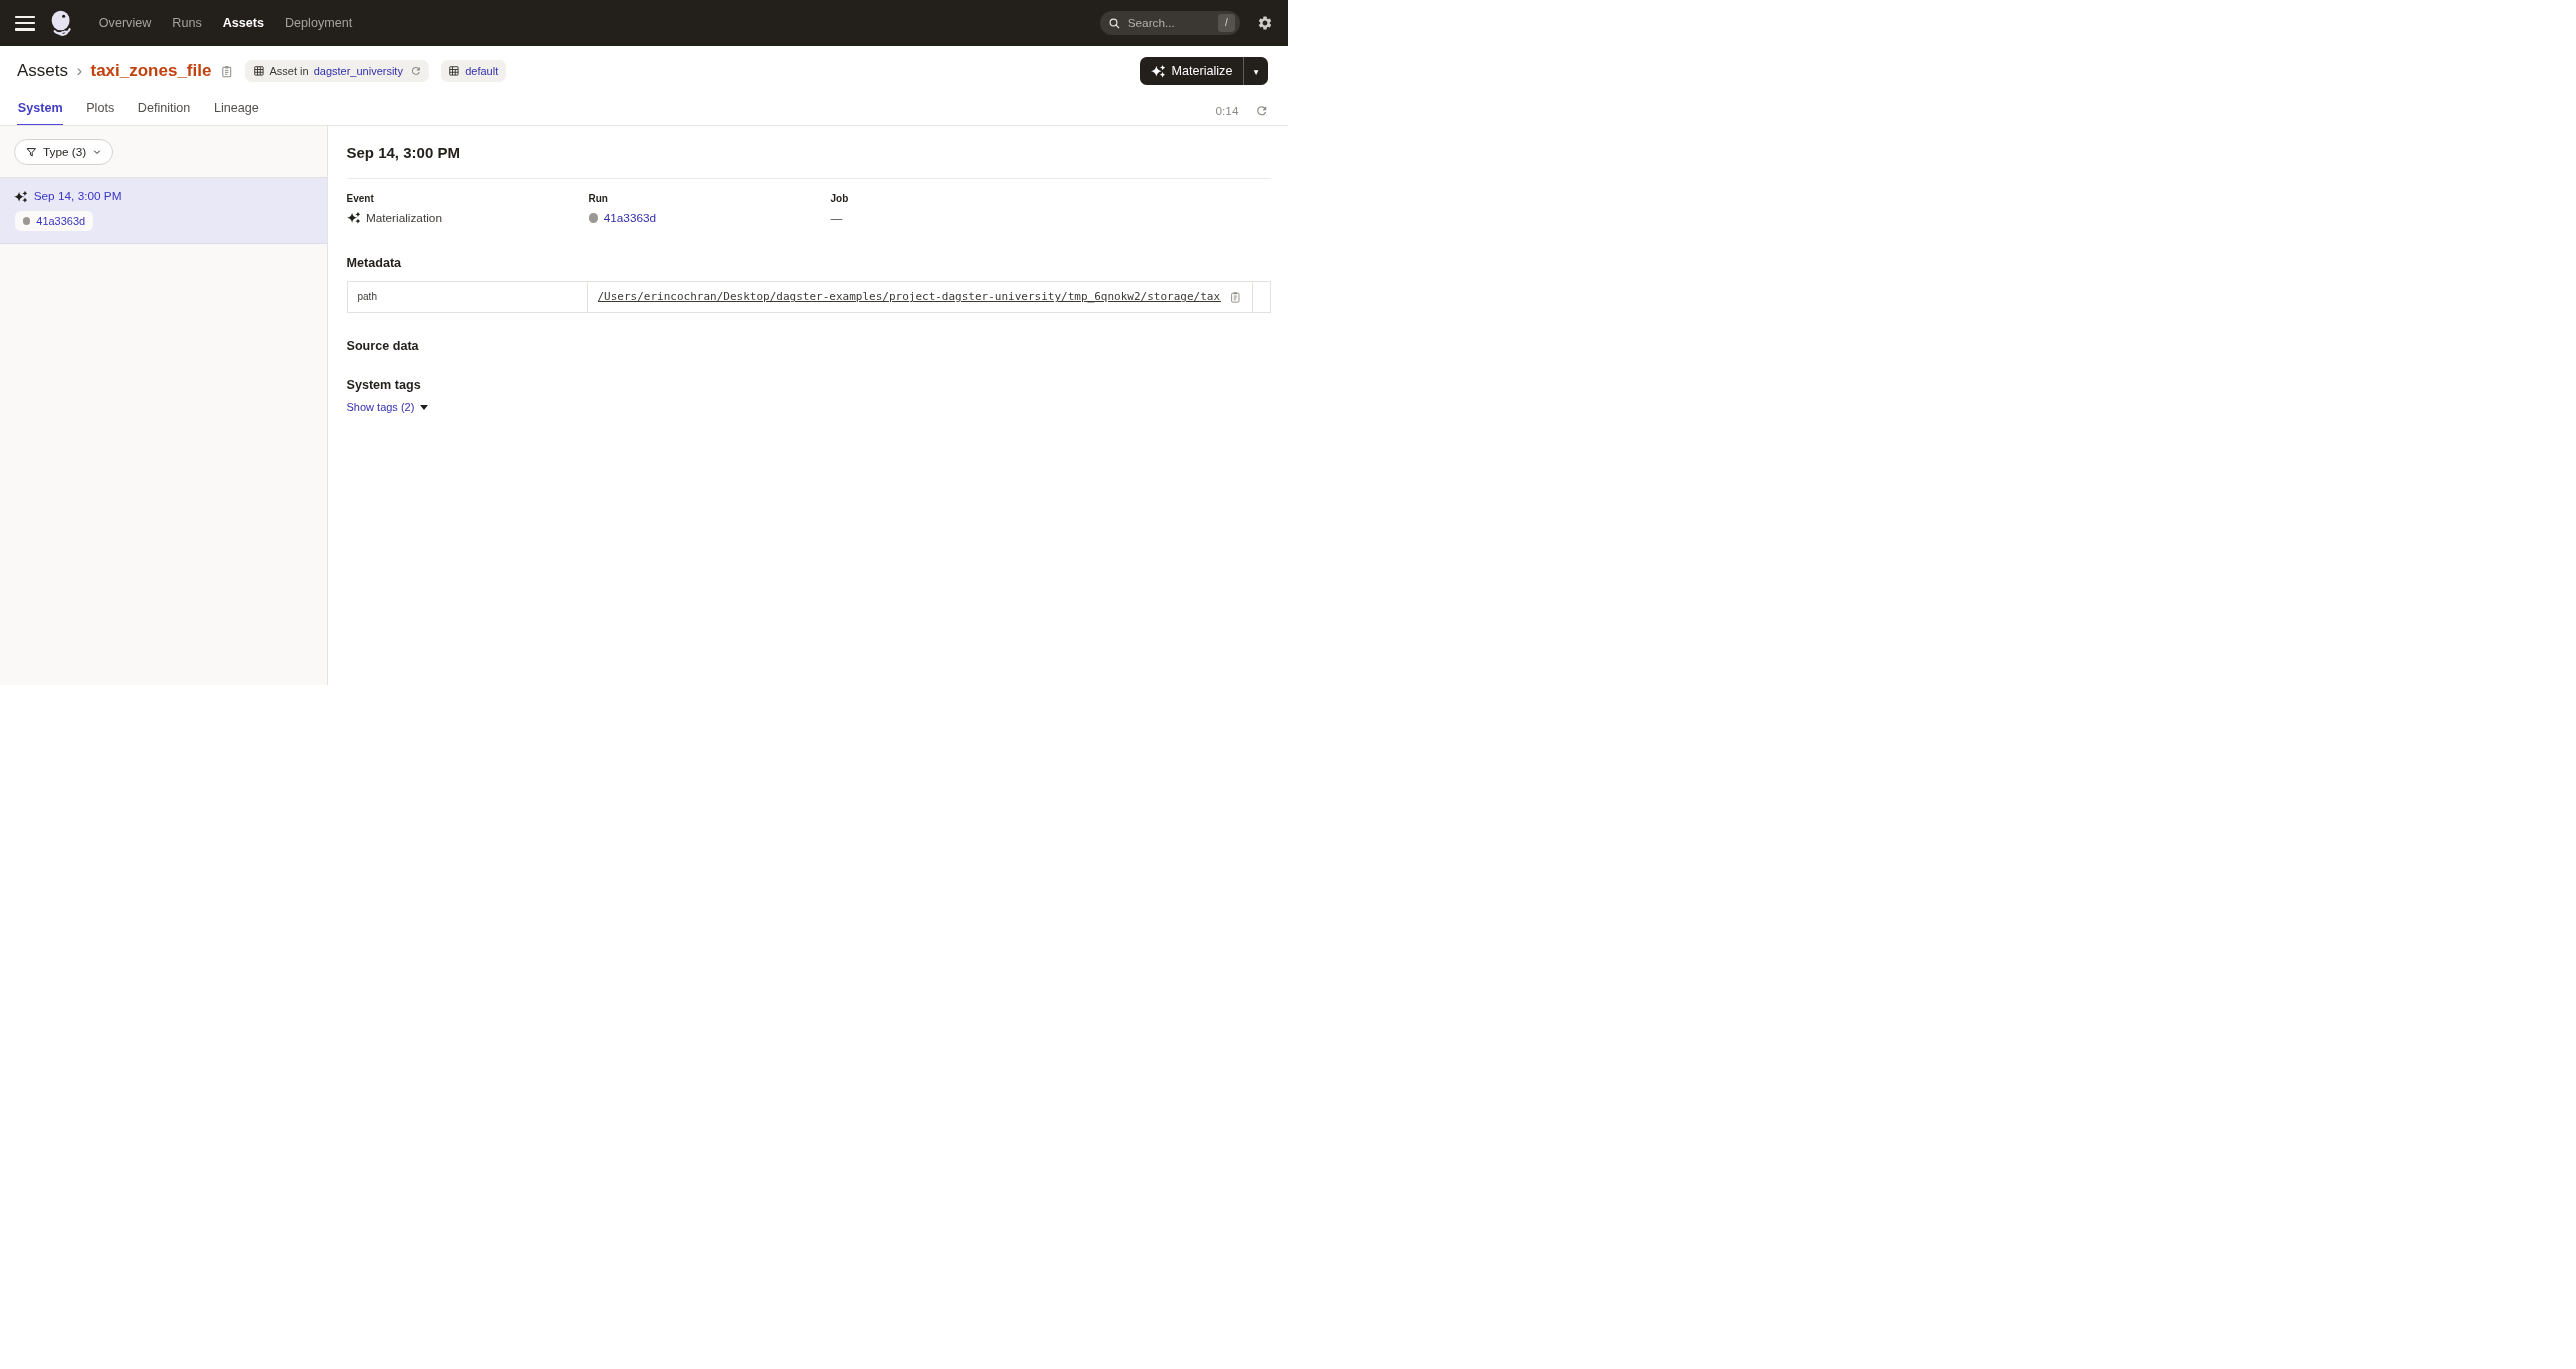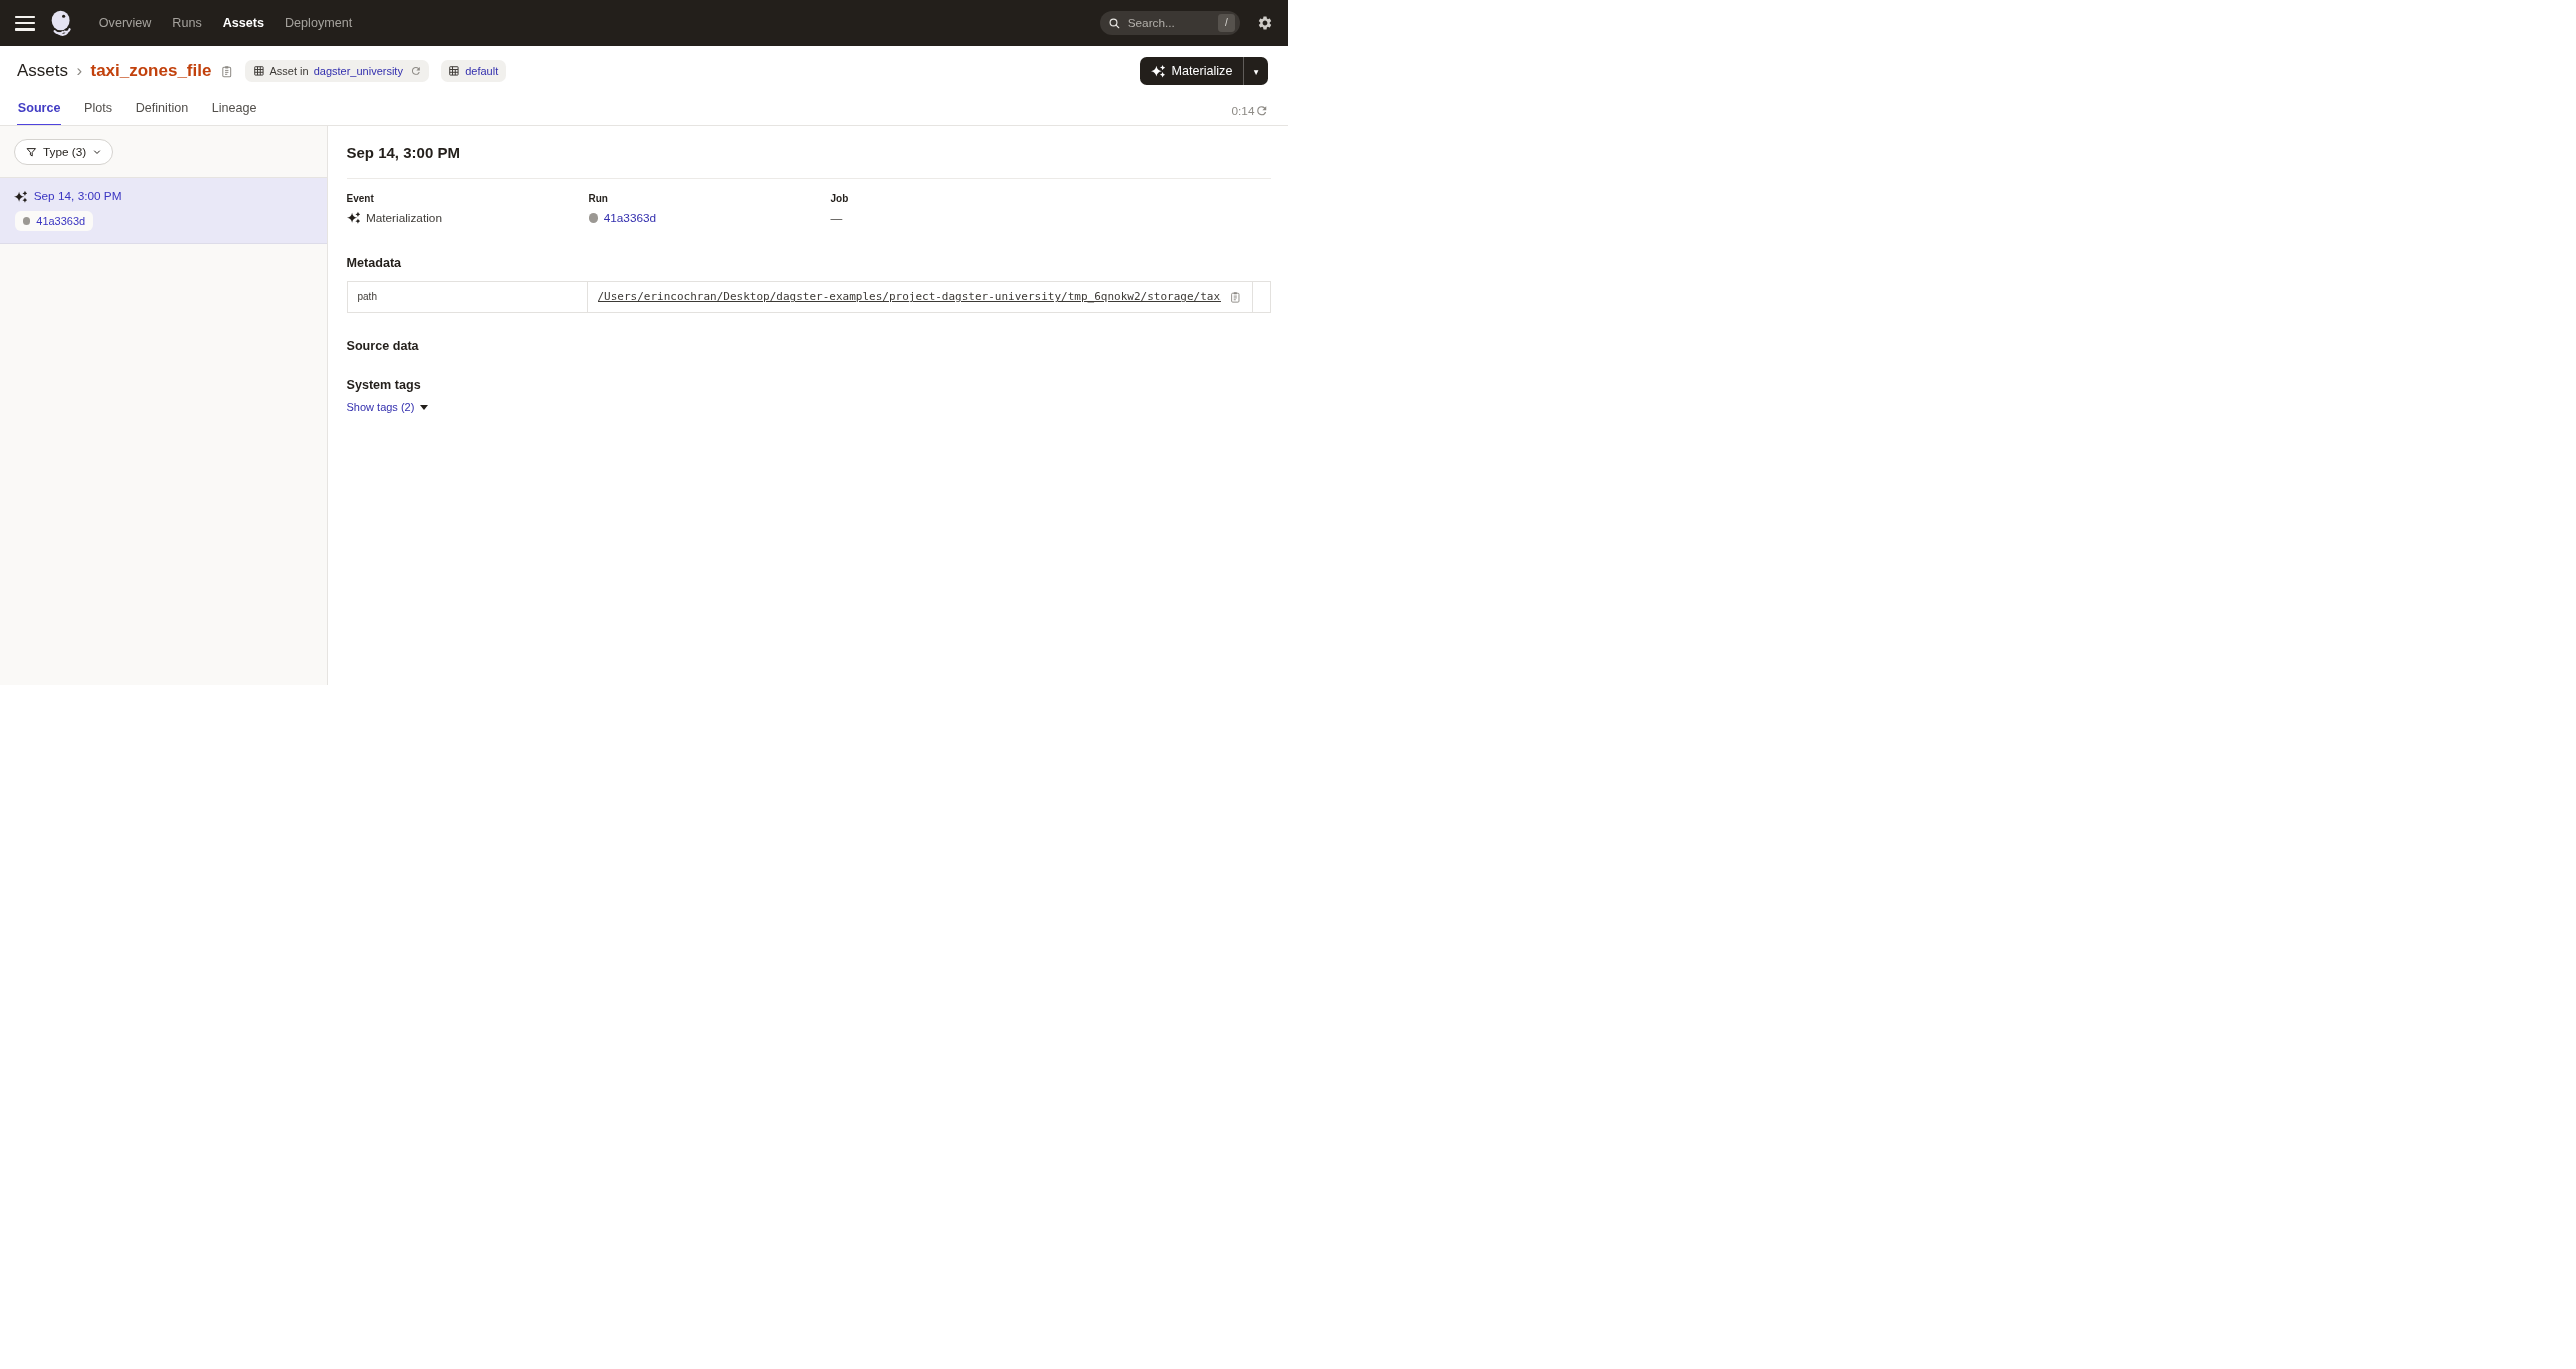--- a/index.html
+++ b/index.html
@@ -34,21 +34,21 @@
   .pill .refresh { display:flex; align-items:center; cursor:pointer; margin-left:1.7px; }
   .materialize-split { margin-left:auto; display:flex; align-items:stretch; background:#231f1b; border-radius:6.7px; height:28px; overflow:hidden; }
   .materialize-main { display:flex; align-items:center; gap:6.7px; color:#ffffff; font-size:12.6px; padding:0 11px; cursor:pointer; border-right:0.8px solid rgba(255,255,255,0.28); }
   .materialize-caret { display:flex; align-items:center; justify-content:center; width:23.6px; color:#ffffff; font-size:9.3px; cursor:pointer; }
 
   
   .tabs-row { display:flex; align-items:flex-end; padding:0 20px 0 17px; border-bottom:0.8px solid #e6e4e1; background:#ffffff; }
   .tabs { display:flex; gap:22px; }
   .tab { font-size:12.6px; color:#524f4b; padding:6.7px 0.8px 9.3px; cursor:pointer; border-bottom:1.7px solid transparent; }
   .tab.active { color:#423dc4; font-weight:700; border-bottom-color:#4f43dd; }
-  .tabs-right { margin-left:auto; display:flex; align-items:center; gap:0; padding-bottom:7.6px; color:#8d8a85; font-size:11.8px; }
+  .tabs-right { margin-left:auto; display:flex; align-items:center; gap:16px; padding-bottom:7.6px; color:#8d8a85; font-size:11.8px; }
   .tabs-right .refresh { display:flex; align-items:center; cursor:pointer; }
 
   
   .body-wrap { flex:1; display:flex; min-height:0; }
   .sidebar { width:328px; flex:0 0 328px; background:#faf9f7; border-right:0.8px solid #e6e4e1; display:flex; flex-direction:column; }
   .filter-row { padding:12.6px 13.5px; border-bottom:0.8px solid #e6e4e1; }
   .filter-btn { display:inline-flex; align-items:center; gap:5.9px; height:26px; padding:0 10px; background:#ffffff; border:0.8px solid #d5d3cf; border-radius:13.5px; font-size:11.8px; color:#231f1b; cursor:pointer; font-family:"Liberation Sans",sans-serif; }
   .event-item { background:#e9e8f7; padding:11px 13.5px 11.8px; border-bottom:0.8px solid #dddce9; cursor:pointer; }
   .event-item-date { display:flex; align-items:center; gap:6.7px; font-size:11.8px; color:#3a35c2; }
   .run-badge { display:inline-flex; align-items:center; gap:5.9px; background:#fbfaf8; border-radius:5.9px; height:20px; padding:0 7.6px; margin:7.6px 0 0 1.7px; font-size:11px; color:#3a35c2; }
@@ -183,21 +183,21 @@
         <span>Materialize</span>
       </div>
       <div class="materialize-caret">
         <span>▾</span>
       </div>
     </div>
   </div>
 
   <div class="tabs-row">
     <div class="tabs">
-      <div class="tab active">Source</div>
+      <div class="tab active">System</div>
       <div class="tab">Plots</div>
       <div class="tab">Definition</div>
       <div class="tab">Lineage</div>
     </div>
     <div class="tabs-right">
       <span>0:14</span>
       <span class="refresh icon">
         <svg width="13.5" height="13.5" viewBox="0 0 24 24" fill="#8d8a85">
             <path d="M17.65 6.35A7.95 7.95 0 0 0 12 4a8 8 0 1 0 7.73 10h-2.08A6 6 0 1 1 12 6c1.66 0 3.14.69 4.22 1.78L13 11h7V4l-2.35 2.35z"></path>
           </svg>

